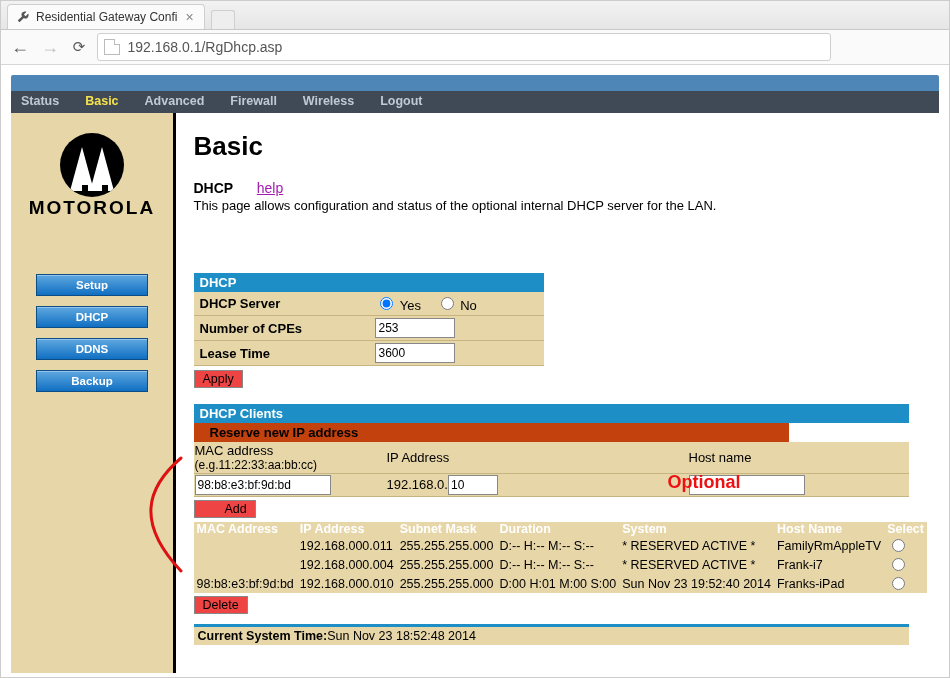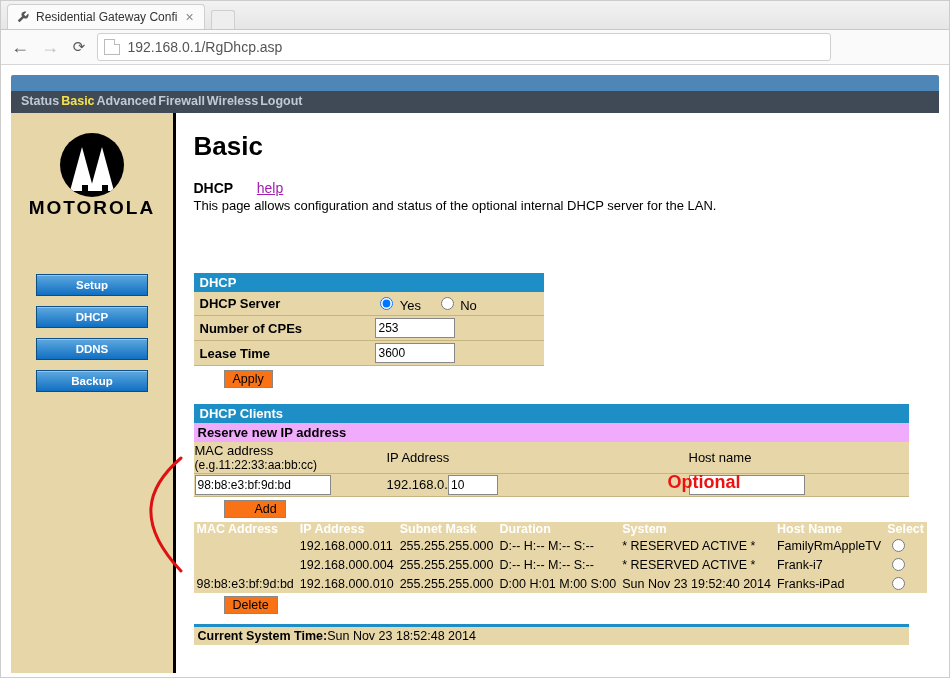--- a/index.html
+++ b/index.html
@@ -14,21 +14,21 @@
   .nav-arrow { font-size:18px; color:#5a5a5a; width:22px; text-align:center;}
   .nav-arrow.disabled { color:#bfbfbf;}
   .reload { font-size:15px; color:#5a5a5a; width:20px; text-align:center;}
   .omnibox { flex:0 0 auto; display:flex; align-items:center; gap:6px; border:1px solid #d0d0d0; border-radius:3px; background:#fff; height:26px; padding:0 6px; width:720px;}
   .doc-icon { width:14px; height:14px; border:1px solid #bbb; position:relative;}
   .doc-icon::after{content:""; position:absolute; right:-1px; top:-1px; width:5px; height:5px; background:#fff; border-left:1px solid #bbb; border-bottom:1px solid #bbb;}
   .omnibox input { border:none; outline:none; font-size:14px; color:#555; width:100%; }
   
   .page { padding:10px; }
   .topbar { background:#4f86b8; height:16px; border-radius:2px 2px 0 0;}
-  .menubar { background:#3f4a56; color:#bfcad6; display:flex; gap:2px; padding:3px 10px 5px 10px; font-size:12.5px; font-weight:bold;}
+  .menubar { background:#3f4a56; color:#bfcad6; display:flex; gap:26px; padding:3px 10px 5px 10px; font-size:12.5px; font-weight:bold;}
   .menubar span.active{ color:#f5e24a;}
   .menubar span{ cursor:pointer;}
   .content { display:flex; position:relative;}
   .sidebar { width:190px; background:#e6d6a8; min-height:560px; display:flex; flex-direction:column; align-items:center; padding-top:20px; box-sizing:border-box;}
   
   .logo-wrap{ display:flex; flex-direction:column; align-items:center; margin-bottom:50px;}
   .logo-circle{ width:64px; height:64px; border-radius:50%; background:#000; position:relative; overflow:hidden;}
   .logo-circle .m1, .logo-circle .m2{ position:absolute; bottom:6px; width:0; height:0; border-style:solid;}
   .logo-circle .m1{ left:10px; border-width:0 12px 44px 12px; border-color:transparent transparent #fff transparent;}
   .logo-circle .m2{ right:10px; border-width:0 12px 44px 12px; border-color:transparent transparent #fff transparent;}
@@ -43,21 +43,21 @@
   .desc{ font-size:13px; margin-top:2px;}
   table.box { border-collapse:collapse; margin-top:10px;}
   table.box td, table.box th { padding:2px 6px; font-size:13px;}
   .section-hdr{ background:#1e8fc6; color:#fff; font-weight:bold; padding:2px 6px;}
   .tan-row td{ background:#e6d6a8; border-bottom:1px solid #c6b580;}
   .tan-row th{ background:#e6d6a8; border-bottom:1px solid #c6b580; text-align:left; font-weight:bold;}
   input[type=text].small{ width:44px; height:16px; border:1px solid #888; padding:1px 2px; font-size:12px;}
   input[type=text].med{ width:74px; height:16px; border:1px solid #888; padding:1px 2px; font-size:12px;}
   input[type=text].wide{ width:130px; height:16px; border:1px solid #888; padding:1px 2px; font-size:12px;}
   input[type=text].host{ width:110px; height:16px; border:1px solid #888; padding:1px 2px; font-size:12px;}
-  .btn { background:#f97316; border:1px solid #888; padding:1px 8px; font-size:12.5px; cursor:pointer;margin-left:30px;}
+  .btn { background:#ef4444; border:1px solid #888; padding:1px 8px; font-size:12.5px; cursor:pointer;}
   .clients-hdr{ background:#1e8fc6; color:#fff; font-weight:bold;}
   .clients-hdr td{ padding:1px 3px; font-size:12.5px;}
   table.clients { border-collapse:collapse; width:715px; font-size:12.5px;}
   table.clients td{ padding:0 3px; background:#e6d6a8; white-space:nowrap;}
   .optional { color:#e11; font-weight:bold; font-size:18px; position:absolute; pointer-events:none;}
   
   svg.annot{ position:absolute; left:-45px; top:340px; pointer-events:none;}
   .systime{ border-top:3px solid #1e8fc6; margin-top:10px; padding-top:3px; font-size:12.5px; background:#e6d6a8; display:inline-block; padding:2px 4px; width:715px; box-sizing:border-box;}
   .systime b{ font-weight:bold;}
 </style>
@@ -145,21 +145,21 @@
             <th>Lease Time</th>
             <td><input type="text" class="med" value="3600" style=""></td>
           </tr>
         </tbody>
           </table>
         <button class="btn" style="margin-top:4px;">Apply</button>
 
         
         <div style="margin-top:16px;">
           <div class="section-hdr" style="width:715px; box-sizing:border-box;">DHCP Clients</div>
-          <div style="background:#f0abfc; width:715px; padding:2px 4px; box-sizing:border-box; font-weight:bold;">Reserve new IP address</div>
+          <div style="background:#c2410c; width:595px; padding:2px 16px; box-sizing:border-box; font-weight:bold;">Reserve new IP address</div>
 
           <table style="width:715px; border-collapse:collapse;">
             <tbody>
                 <tr class="tan-row">
               <td style="width:190px;">
                 <div>MAC address</div>
                 <div style="font-size:12px;">(e.g.11:22:33:aa:bb:cc)</div>
               </td>
               <td style="width:300px;">IP Address</td>
               <td>Host name</td>

